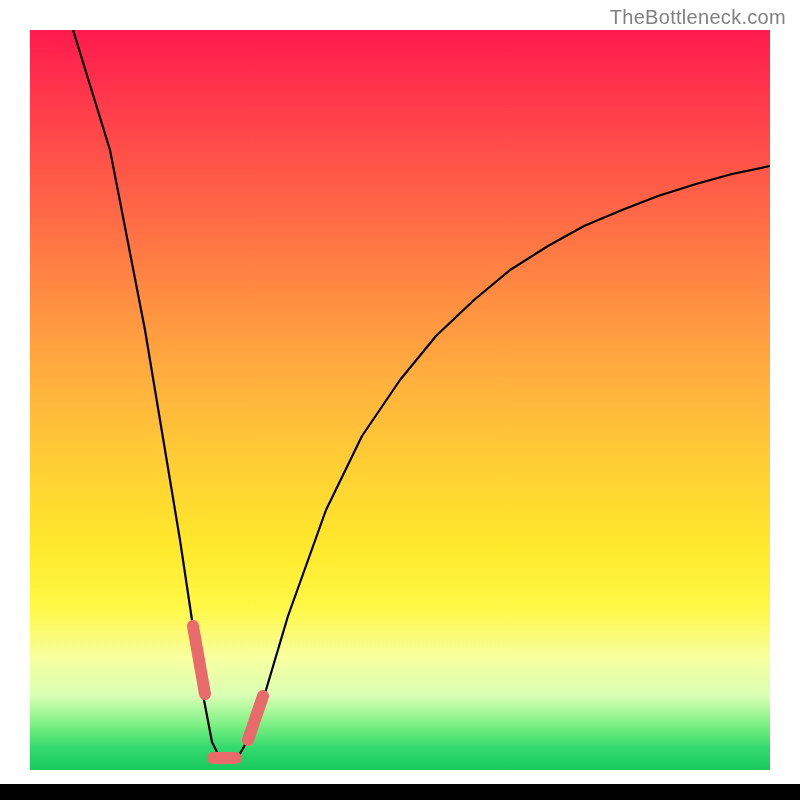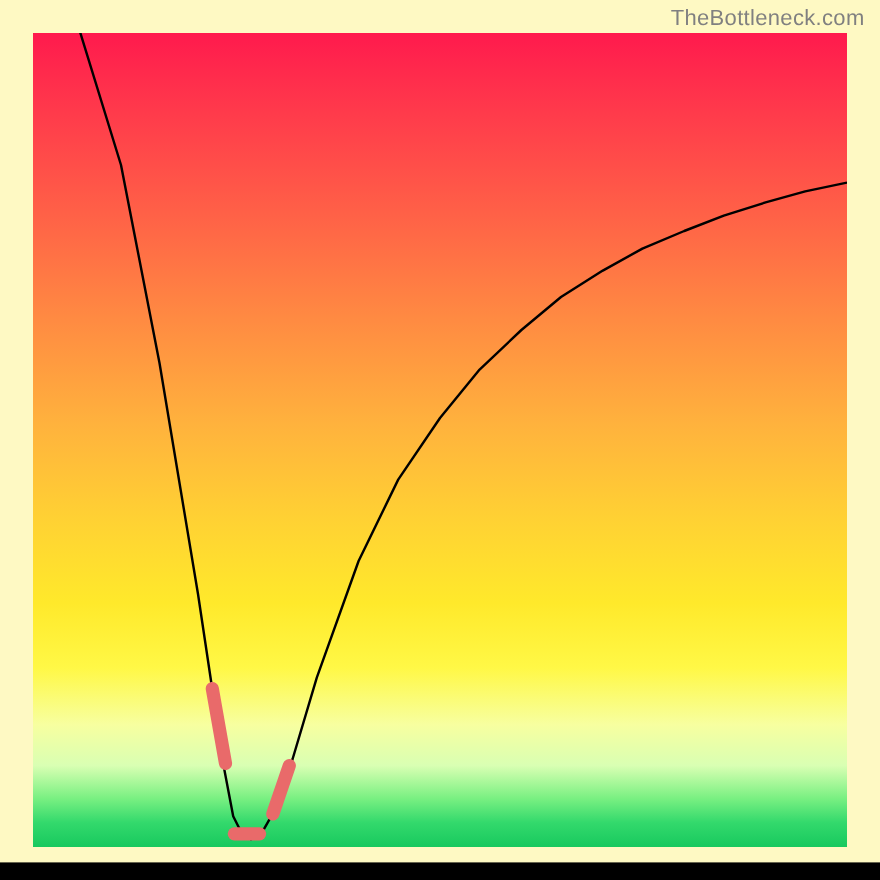--- a/index.html
+++ b/index.html
@@ -10,21 +10,21 @@
     background: #000;
     overflow: hidden;
     font-family: Arial, Helvetica, sans-serif;
   }
   .frame {
     position: absolute;
     top: 0;
     left: 0;
     width: 800px;
     height: 784px;
-    background: #fef9c3;
+    background: #ffffff;
   }
   .plot {
     position: absolute;
     left: 30px;
     top: 30px;
     width: 740px;
     height: 740px;
     
     background: linear-gradient(
       to bottom,

